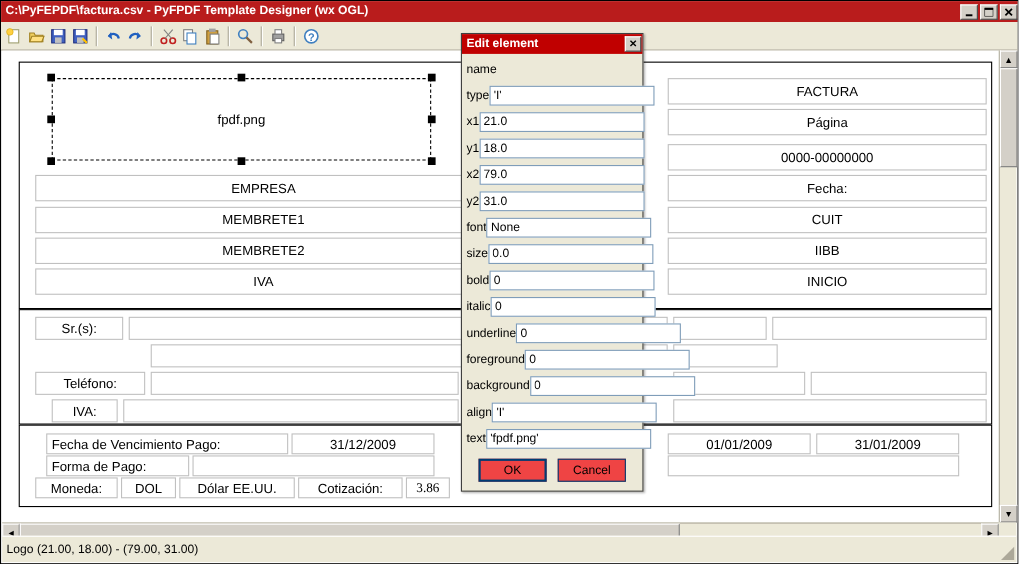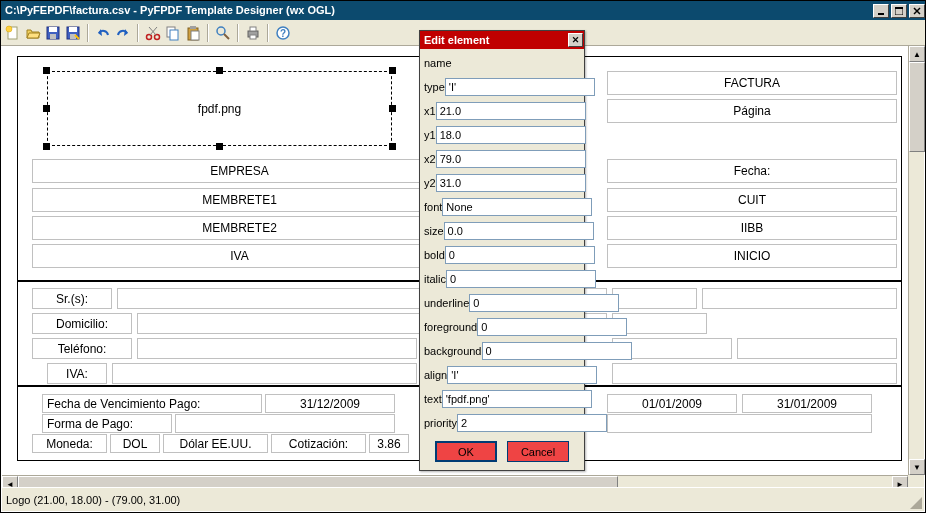--- a/index.html
+++ b/index.html
@@ -1,20 +1,20 @@
 <!DOCTYPE html>
 <html><head>
 <meta charset="utf-8">
 <style>
   * { box-sizing: border-box; margin: 0; padding: 0; }
   body { font-family: Tahoma, Arial, sans-serif; font-size: 11px; background: #fff; overflow: hidden; width: 926px; height: 513px; position: relative; }
   
   
   .window { border: 1px solid #000; width: 926px; height: 513px; position: absolute; }
-  .titlebar { background: #0c4a6e; color: #fff; font-weight: bold; height: 19px; line-height: 19px; padding-left: 4px; display: flex; align-items: center; }
+  .titlebar { background: #b91c1c; color: #fff; font-weight: bold; height: 19px; line-height: 19px; padding-left: 4px; display: flex; align-items: center; }
   .titlebar-text { flex: 1; }
   .win-controls { display: flex; }
   .win-btn { width: 16px; height: 14px; background: #d4d0c8; border: 1px solid #fff; border-right-color:#404040; border-bottom-color:#404040; margin-left: 2px; display: flex; align-items: center; justify-content: center; color: #000; font-size: 10px; font-family: monospace; cursor: pointer; }
   
   
   .toolbar { background: #ece9d8; border-bottom: 1px solid #aca899; height: 26px; display: flex; align-items: center; padding: 0 4px; gap: 4px; }
   .tb-icon { width: 16px; height: 16px; display: flex; align-items: center; justify-content: center; cursor: pointer; }
   .tb-sep { width: 2px; height: 18px; border-left: 1px solid #aca899; border-right: 1px solid #fff; margin: 0 2px; }
   
   
@@ -204,41 +204,41 @@
       <div class="box" style="left:15px; top:188px; width:415px; height:24px;">
           <span>IVA</span>
         </div>
 
       <div class="box" style="left:590px; top:15px; width:290px; height:24px;">
           <span>FACTURA</span>
         </div>
       <div class="box" style="left:590px; top:43px; width:290px; height:24px;">
           <span>Página</span>
         </div>
+      <div class="box" style="left:590px; top:75px; width:290px; height:24px;">
+          <span>0000-00000000</span>
+        </div>
       <div class="box" style="left:590px; top:132px; width:290px; height:24px;">
           <span>CUIT</span>
         </div>
       <div class="box" style="left:590px; top:103px; width:290px; height:24px;">
           <span>Fecha:</span>
         </div>
       <div class="box" style="left:590px; top:160px; width:290px; height:24px;">
           <span>IIBB</span>
         </div>
       <div class="box" style="left:590px; top:188px; width:290px; height:24px;">
           <span>INICIO</span>
         </div>
 
       <div class="outer-box" style="position:absolute; left:0; top:225px; width:885px; height:105px; border:1px solid #000; background:transparent;"></div>
       <div class="box" style="left:15px; top:232px; width:80px; height:21px; justify-content:center;">
           <span>Sr.(s):</span>
         </div>
       <div class="box" style="left:100px; top:232px; width:490px; height:21px;"></div>
-      <div class="box" style="left:15px; top:257px; width:100px; height:21px;">
-          <span>Domicilio:</span>
-        </div>
       <div class="box" style="left:120px; top:257px; width:470px; height:21px;"></div>
       <div class="box" style="left:15px; top:282px; width:100px; height:21px;">
           <span>Teléfono:</span>
         </div>
       <div class="box" style="left:120px; top:282px; width:280px; height:21px;"></div>
       <div class="box" style="left:30px; top:307px; width:60px; height:21px;">
           <span>IVA:</span>
         </div>
       <div class="box" style="left:95px; top:307px; width:305px; height:21px;"></div>
 
@@ -265,21 +265,21 @@
         </div>
       <div class="box" style="left:93px; top:378px; width:50px; height:19px;">
           <span>DOL</span>
         </div>
       <div class="box" style="left:146px; top:378px; width:105px; height:19px;">
           <span>Dólar EE.UU.</span>
         </div>
       <div class="box" style="left:254px; top:378px; width:95px; height:19px;">
           <span>Cotización:</span>
         </div>
-      <div class="box" style="left:352px; top:378px; width:40px; height:19px;">
+      <div class="box" style="left:352px; top:378px; width:40px; height:19px;font-family:Liberation Serif, serif;">
           <span>3.86</span>
         </div>
 
       <div class="box" style="left:590px; top:338px; width:130px; height:19px;">
           <span>01/01/2009</span>
         </div>
       <div class="box" style="left:725px; top:338px; width:130px; height:19px;">
           <span>31/01/2009</span>
         </div>
       <div class="box" style="left:590px; top:358px; width:265px; height:19px;"></div>
@@ -362,22 +362,18 @@
         <input class="dlg-input" value="0" style="">
       </div>
     <div class="dlg-row">
         <span class="dlg-label">align</span>
         <input class="dlg-input" value="'I'" style="">
       </div>
     <div class="dlg-row">
         <span class="dlg-label">text</span>
         <input class="dlg-input" value="'fpdf.png'" style="">
       </div>
-    <div class="dlg-row">
-        <span class="dlg-label">priority</span>
-        <input class="dlg-input" value="2" style="">
-      </div>
     <div class="dlg-buttons">
       <button class="dlg-btn default">OK</button>
       <button class="dlg-btn">Cancel</button>
     </div>
   </div>
 </div>
 
 </body></html>

